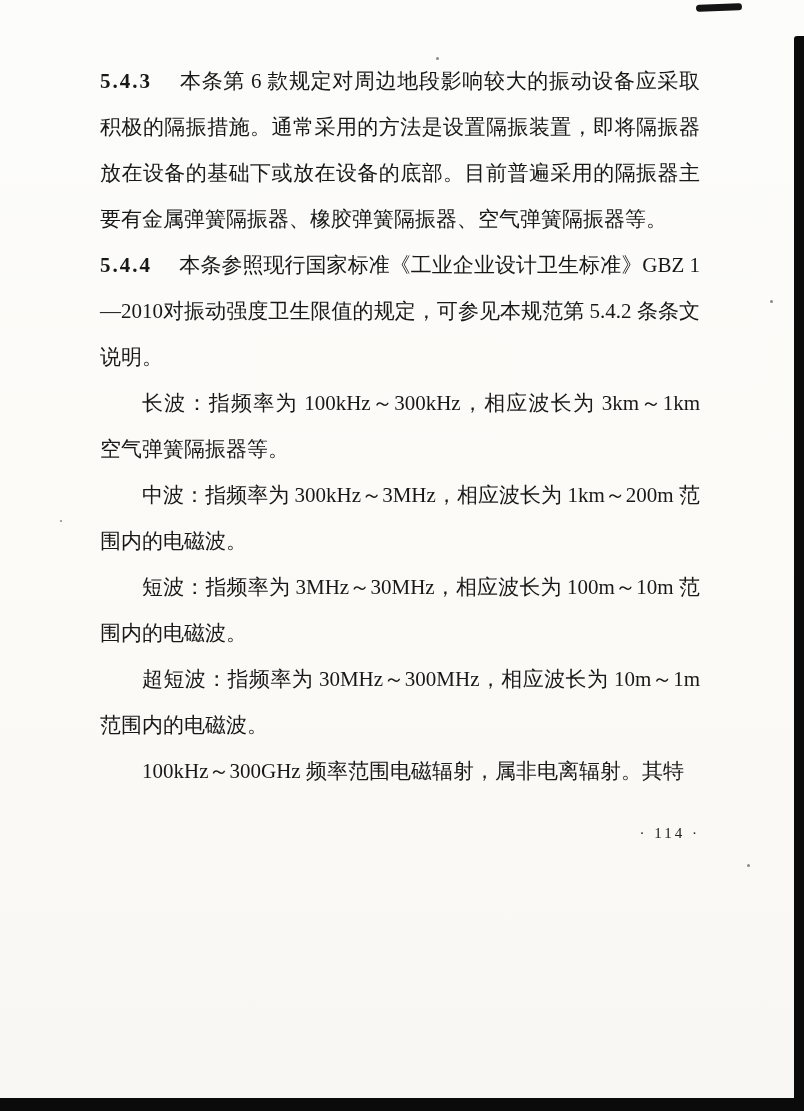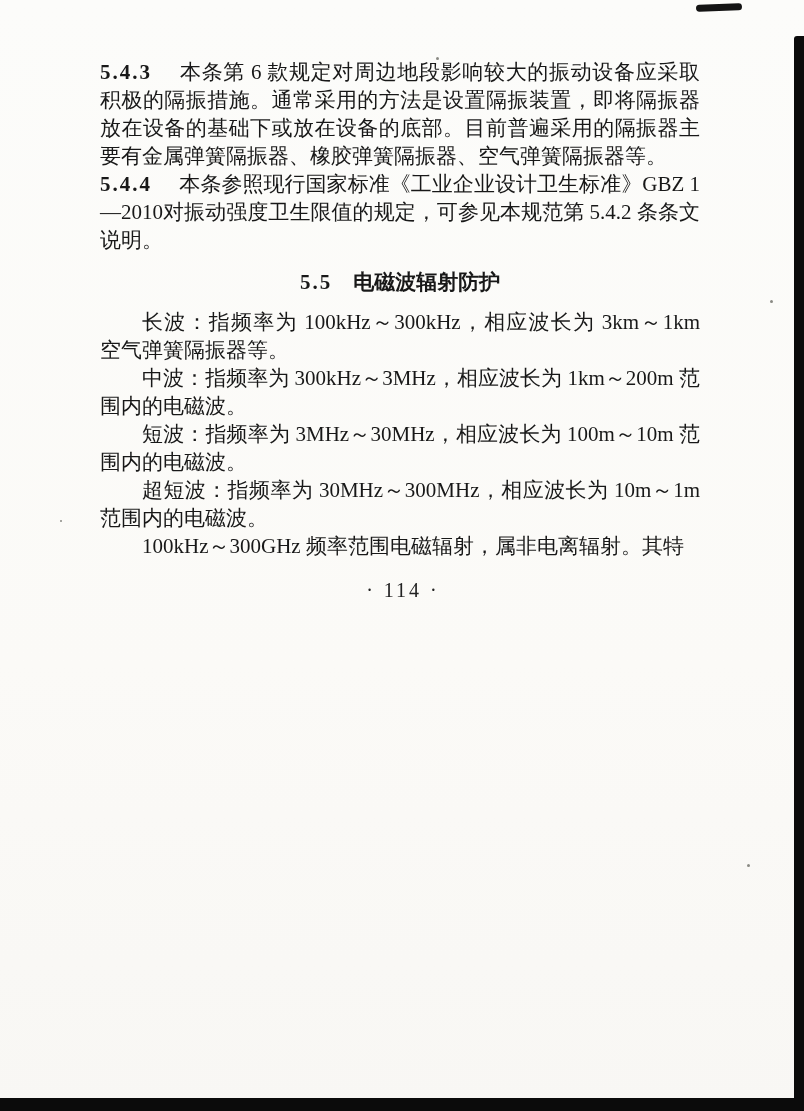--- a/index.html
+++ b/index.html
@@ -18,21 +18,21 @@
     position: absolute;
     inset: 0;
     background: linear-gradient(180deg, #fcfcfa 0%, #fbfaf7 60%, #f8f7f4 100%);
   }
   .text-block {
     position: absolute;
     left: 100px;
     top: 58px;
     width: 600px;
     font-size: 21px;
-    line-height: 28px;
+    line-height: 46px;
     color: #181818;
     text-align: justify;
   }
   .text-block p {
     margin: 0;
   }
   p.clause .num {
     font-weight: bold;
     letter-spacing: 2px;
     margin-right: 1.3em;
@@ -47,24 +47,24 @@
     font-size: 21px;
     margin: 14px 0 12px 0 !important;
   }
   .heading .hnum {
     letter-spacing: 2px;
     margin-right: 1em;
   }
   .page-number {
     margin-top: 16px !important;
     margin-left: 6px !important;
-    font-size: 20px;
+    font-size: 15px;
     letter-spacing: 3px;
     color: #222;
-    text-align: center;
+    text-align: right;
   }
   
   .edge-right {
     position: absolute;
     right: 0;
     top: 36px;
     bottom: 0;
     width: 10px;
     background: #0b0b0b;
     border-radius: 3px 0 0 0;
@@ -101,21 +101,20 @@
 <body>
 
 <div class="page">
 
   <div class="text-block">
 
     <p class="clause"><span class="num">5.4.3</span><span>本条第 6 款规定对周边地段影响较大的振动设备应采取积极的隔振措施。通常采用的方法是设置隔振装置，即将隔振器放在设备的基础下或放在设备的底部。目前普遍采用的隔振器主要有金属弹簧隔振器、橡胶弹簧隔振器、空气弹簧隔振器等。</span></p>
 
     <p class="clause"><span class="num">5.4.4</span><span>本条参照现行国家标准《工业企业设计卫生标准》GBZ 1—2010对振动强度卫生限值的规定，可参见本规范第 5.4.2 条条文说明。</span></p>
 
-    <p class="heading"><span class="hnum">5.5</span><span>电磁波辐射防护</span></p>
 
 
 
     <p class="indent">长波：指频率为 100kHz～300kHz，相应波长为 3km～1km 空气弹簧隔振器等。</p>
 
     <p class="indent">中波：指频率为 300kHz～3MHz，相应波长为 1km～200m 范围内的电磁波。</p>
 
     <p class="indent">短波：指频率为 3MHz～30MHz，相应波长为 100m～10m 范围内的电磁波。</p>
 
     <p class="indent">超短波：指频率为 30MHz～300MHz，相应波长为 10m～1m 范围内的电磁波。</p>

